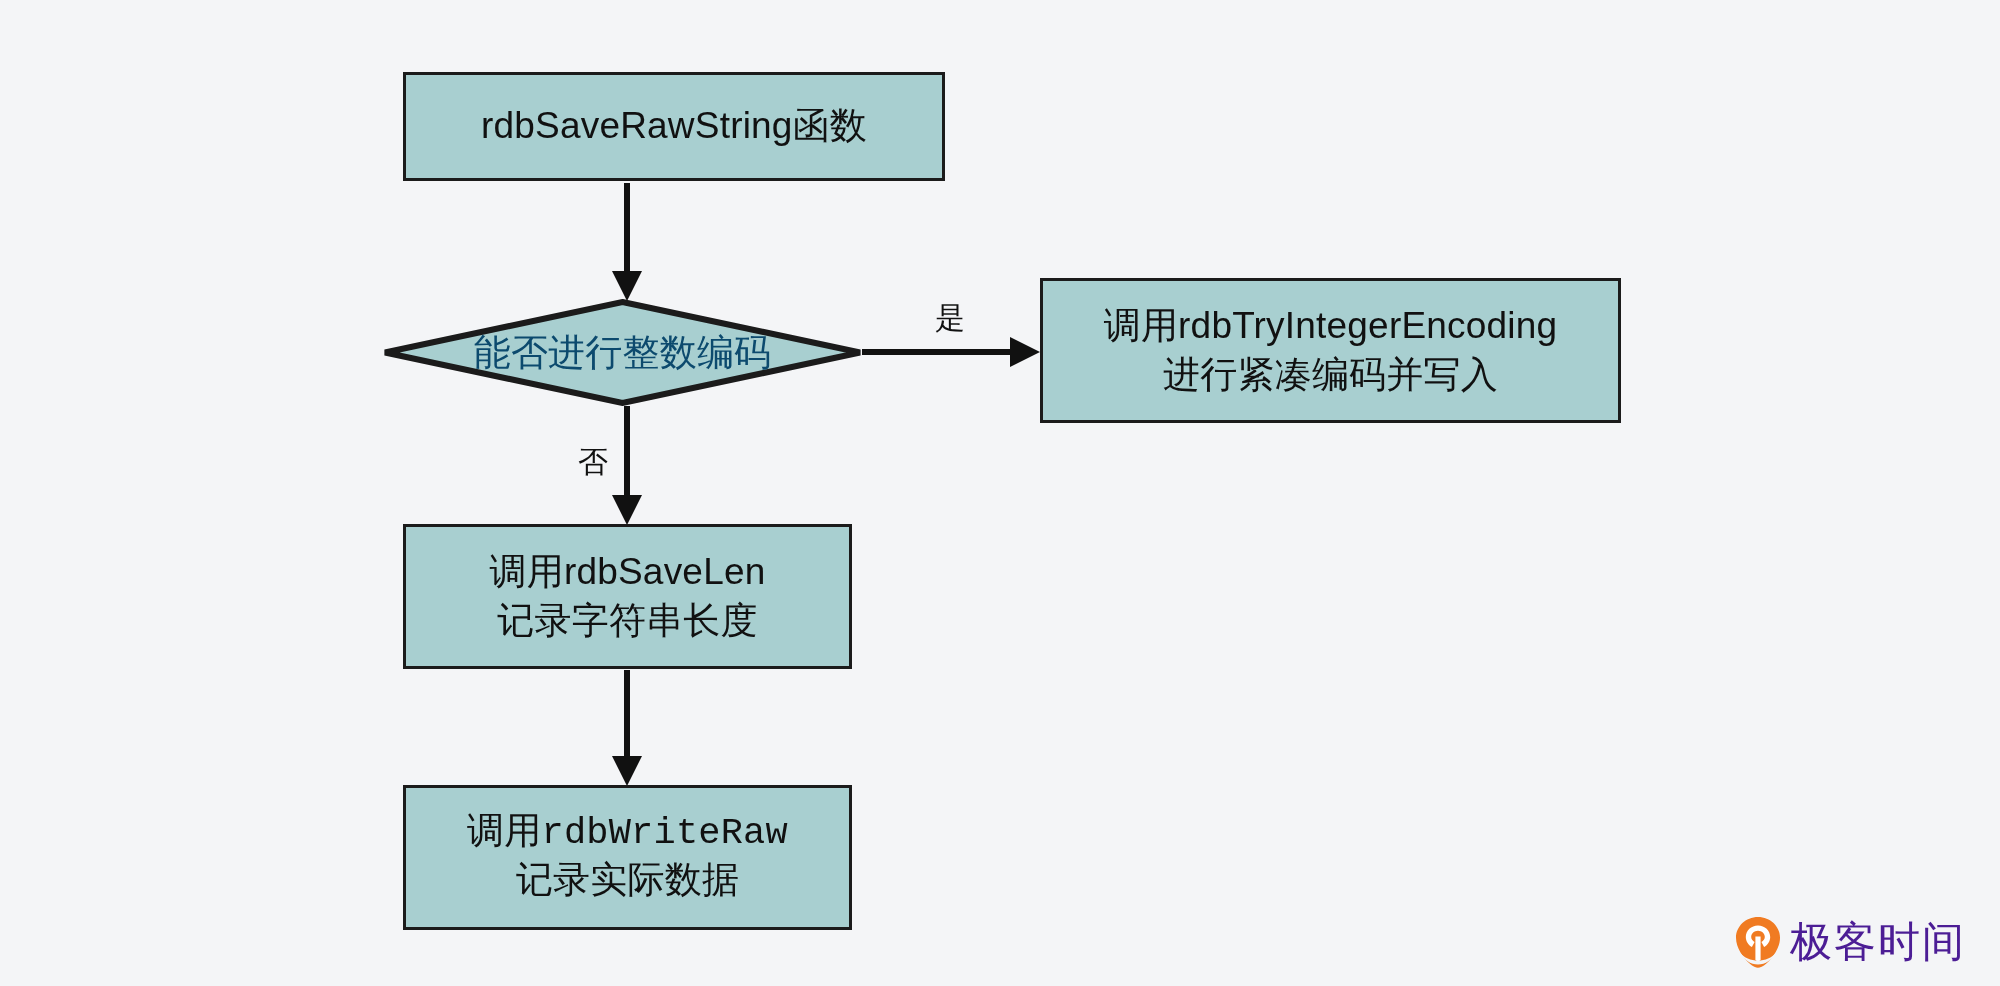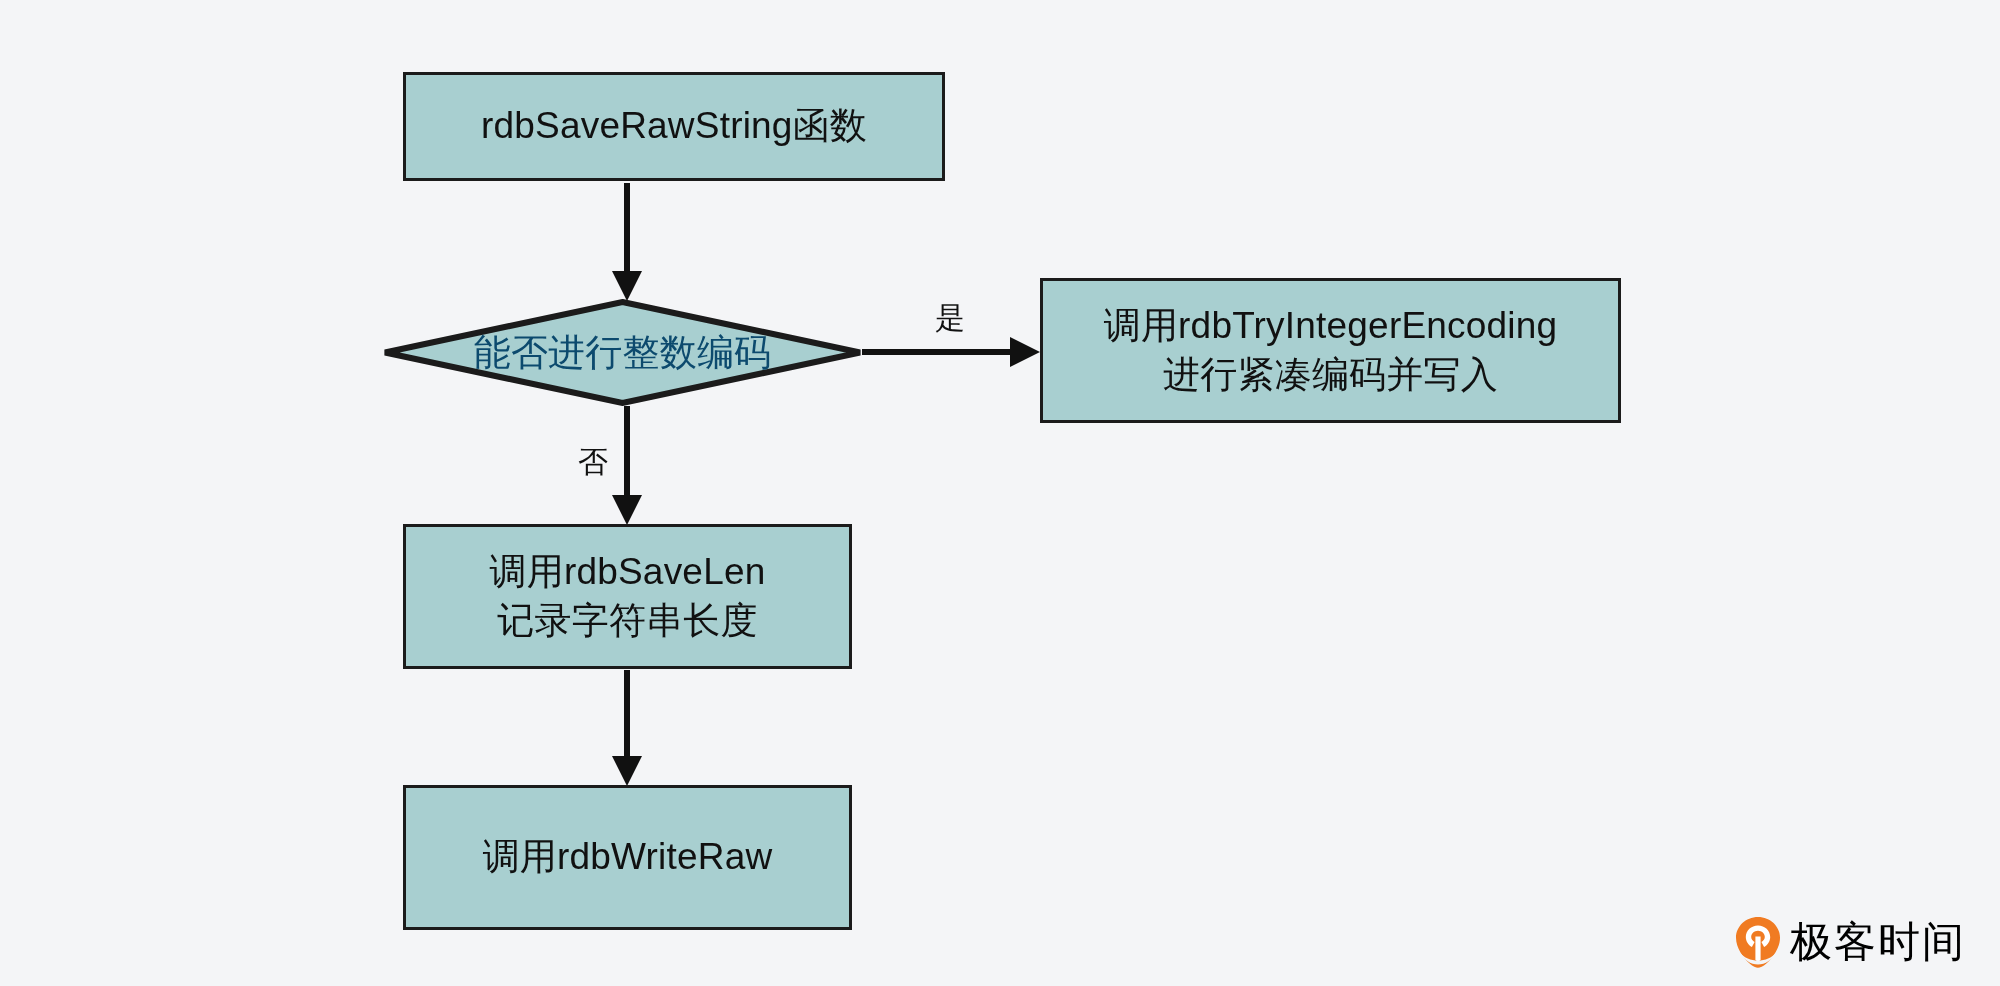--- a/index.html
+++ b/index.html
@@ -34,21 +34,21 @@
     line-height: 1.30;
     letter-spacing: 0.2px;
     text-align: center;
     white-space: nowrap;
   }
   .node .line { display: block; }
 
   #node-start   { left: 403px;  top: 72px;  width: 542px; height: 109px; }
   #node-yes     { left: 1040px; top: 278px; width: 581px; height: 145px; }
   #node-savelen { left: 403px;  top: 524px; width: 449px; height: 145px; }
-  #node-writeraw{ left: 403px;  top: 785px; width: 449px; height: 145px; }
+  #node-writeraw{ left: 403px;  top: 785px; width: 449px; height: 145px; font-family: Liberation Mono, monospace; }
 
   
   #node-decision {
     position: absolute;
     left: 382px;
     top: 299px;
     width: 481px;
     height: 107px;
   }
   #node-decision svg {
@@ -97,21 +97,21 @@
     align-items: center;
     gap: 9px;
   }
   #watermark .logo-mark {
     width: 46px;
     height: 52px;
     flex: none;
   }
   #watermark .logo-text {
     font-size: 42px;
-    color: #000000;
+    color: #4c1d95;
     letter-spacing: 2px;
     line-height: 1;
     font-weight: 500;
   }
 </style>
 </head>
 <body>
 
 <div id="canvas">
 
@@ -161,20 +161,21 @@
 
   <div class="connector" id="edge-savelen-writeraw" style="left:0;top:0;width:2000px;height:986px;">
     <svg width="2000" height="986" viewBox="0 0 2000 986" aria-hidden="true">
       <line x1="627" y1="670" x2="627" y2="770" stroke="#111111" stroke-width="6"></line>
       <polygon points="627,786 612,756 642,756" fill="#111111"></polygon>
     </svg>
   </div>
 
   <div class="node" id="node-writeraw">
     <span class="line">调用rdbWriteRaw</span>
+    <span class="line">记录实际数据</span>
   </div>
 
   <div id="watermark">
     <span class="logo-mark">
       <svg viewBox="0 0 46 52" width="46" height="52" aria-hidden="true">
         <path d="M23 1 C10.8 1 1 10.3 1 21.8 C1 32 8.2 41.6 14.6 47.6 C18 50.8 21 51.8 23 51.8 C25 51.8 28 50.8 31.4 47.6 C37.8 41.6 45 32 45 21.8 C45 10.3 35.2 1 23 1 Z" fill="#f07b22"></path>
         <path d="M23 41.5 C15.2 41.5 9 37.5 6.2 32.2 C9.6 37.4 15.8 40.4 23 40.4 C30.2 40.4 36.4 37.4 39.8 32.2 C37 37.5 30.8 41.5 23 41.5 Z" fill="#ffffff" opacity="0"></path>
         <path d="M23 9.5 C16.2 9.5 10.8 14.6 10.8 21 C10.8 25.3 13.2 29 16.9 31 L19.6 25.9 C17.5 24.9 16.2 23.1 16.2 21 C16.2 17.5 19.2 14.7 23 14.7 C26.8 14.7 29.8 17.5 29.8 21 C29.8 23.1 28.5 24.9 26.4 25.9 L29.1 31 C32.8 29 35.2 25.3 35.2 21 C35.2 14.6 29.8 9.5 23 9.5 Z" fill="#ffffff"></path>
         <path d="M20.4 20.6 L25.6 20.6 L25.6 43.4 L23 46.6 L20.4 43.4 Z" fill="#ffffff"></path>
         <path d="M4.5 36.5 C9 44 15.6 48.5 23 48.5 C30.4 48.5 37 44 41.5 36.5 C36.6 41.8 30.2 44.6 23 44.6 C15.8 44.6 9.4 41.8 4.5 36.5 Z" fill="#f4f5f7"></path>

